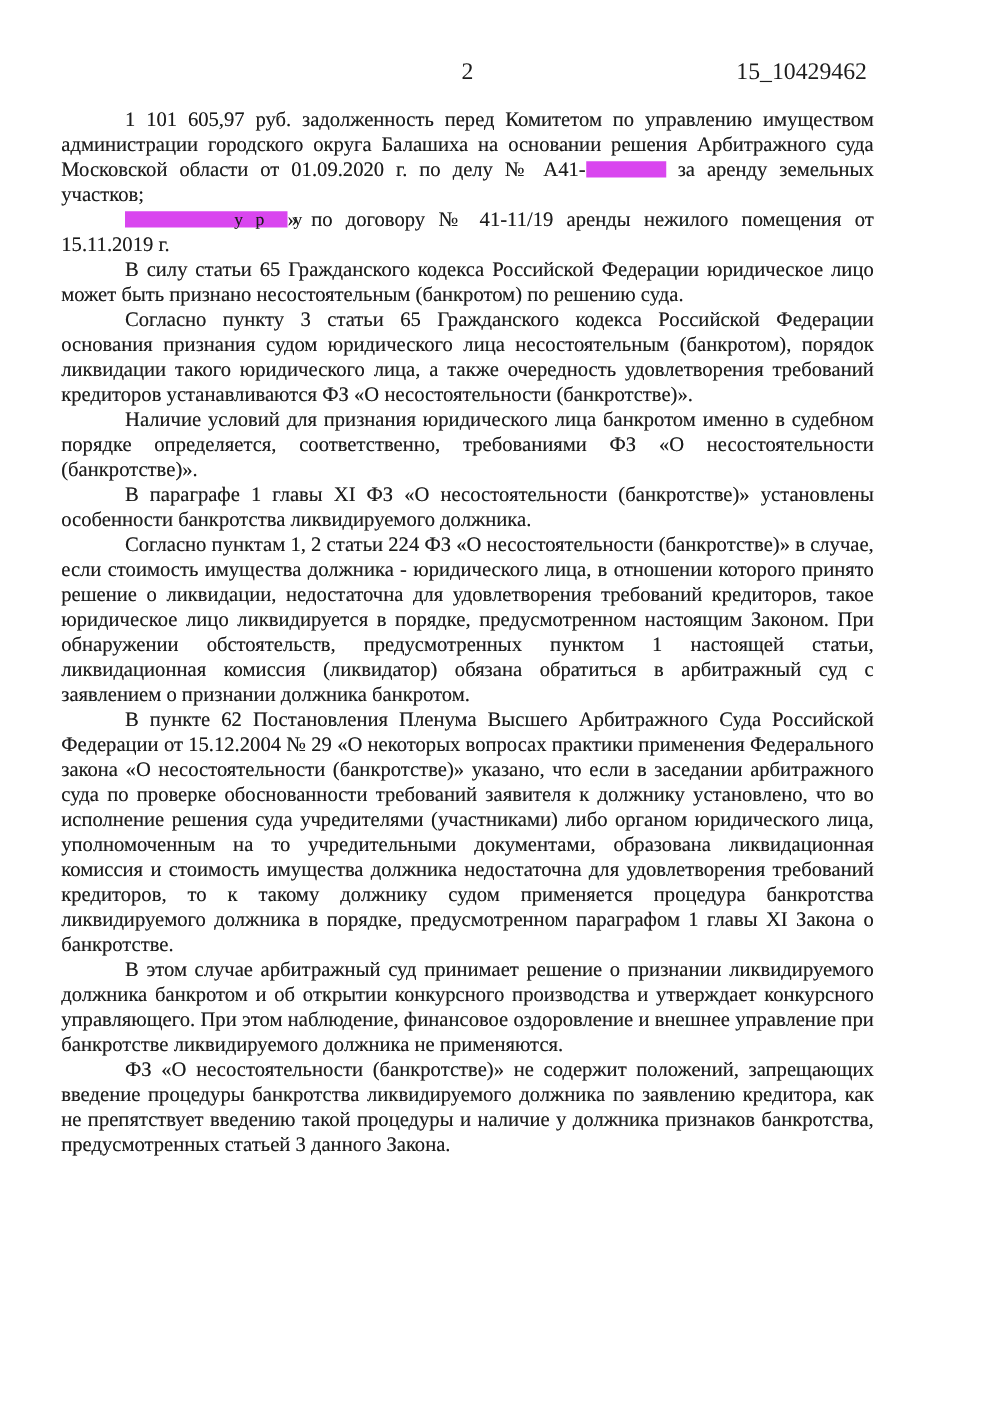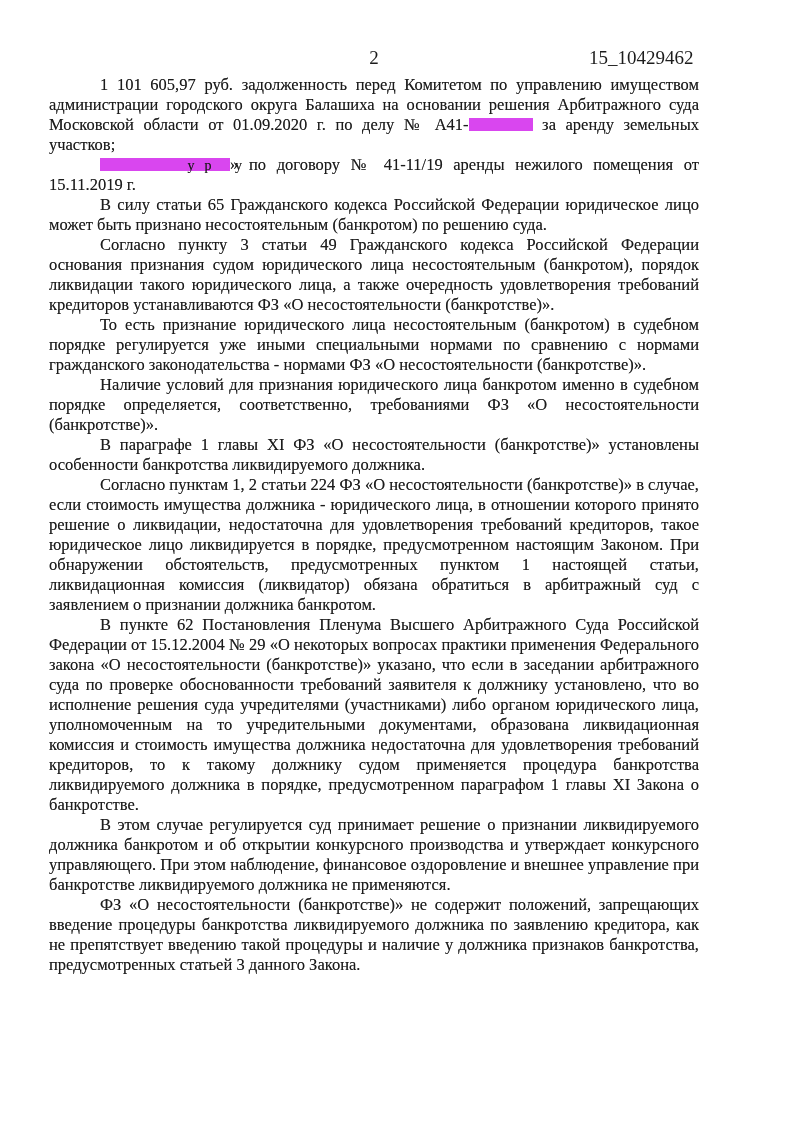--- a/index.html
+++ b/index.html
@@ -32,21 +32,21 @@
     text-align: center;
   }
   .docid {
     position: absolute;
     left: 540px;
     white-space: nowrap;
   }
   .bodytext {
     position: absolute;
     left: 49px;
-    top: 75px;
+    top: 86px;
     width: 650px;
   }
   .bodytext p {
     margin: 0;
     padding: 0;
     text-align: justify;
     text-indent: 51px;
     font-size: 16.5px;
     line-height: 20px;
     text-shadow: 0 0 0.5px rgba(25,25,25,0.55);
@@ -76,22 +76,21 @@
 
 <div class="sheet">
   <div class="pageheader">
     <span class="pagenum">2</span>
     <span class="docid">15_10429462</span>
   </div>
   <div class="bodytext" id="bodytext">
       <p><span>1 101 605,97 руб. задолженность перед Комитетом по управлению имуществом администрации городского округа Балашиха на основании решения Арбитражного суда Московской области от 01.09.2020 г. по делу № А41-</span><span class="redact" style="width: 64px;"></span><span> за аренду земельных участков;</span></p>
       <p><span class="redact" style="width: 130px;"><span class="peek">ур у</span></span><span>» по договору № 41-11/19 аренды нежилого помещения от 15.11.2019 г.</span></p>
       <p><span>В силу статьи 65 Гражданского кодекса Российской Федерации юридическое лицо может быть признано несостоятельным (банкротом) по решению суда.</span></p>
-      <p><span>Согласно пункту 3 статьи 49 Гражданского кодекса Российской Федерации основания признания судом юридического лица несостоятельным (банкротом), порядок ликвидации такого юридического лица, а также очередность удовлетворения требований кредиторов устанавливаются ФЗ «О несостоятельности (банкротстве)».</span></p>
-      <p><span>То есть признание юридического лица несостоятельным (банкротом) в судебном порядке регулируется уже иными специальными нормами по сравнению с нормами гражданского законодательства - нормами ФЗ «О несостоятельности (банкротстве)».</span></p>
+      <p><span>Согласно пункту 3 статьи 65 Гражданского кодекса Российской Федерации основания признания судом юридического лица несостоятельным (банкротом), порядок ликвидации такого юридического лица, а также очередность удовлетворения требований кредиторов устанавливаются ФЗ «О несостоятельности (банкротстве)».</span></p>
       <p><span>Наличие условий для признания юридического лица банкротом именно в судебном порядке определяется, соответственно, требованиями ФЗ «О несостоятельности (банкротстве)».</span></p>
       <p><span>В параграфе 1 главы XI ФЗ «О несостоятельности (банкротстве)» установлены особенности банкротства ликвидируемого должника.</span></p>
       <p><span>Согласно пунктам 1, 2 статьи 224 ФЗ «О несостоятельности (банкротстве)» в случае, если стоимость имущества должника - юридического лица, в отношении которого принято решение о ликвидации, недостаточна для удовлетворения требований кредиторов, такое юридическое лицо ликвидируется в порядке, предусмотренном настоящим Законом. При обнаружении обстоятельств, предусмотренных пунктом 1 настоящей статьи, ликвидационная комиссия (ликвидатор) обязана обратиться в арбитражный суд с заявлением о признании должника банкротом.</span></p>
       <p><span>В пункте 62 Постановления Пленума Высшего Арбитражного Суда Российской Федерации от 15.12.2004 № 29 «О некоторых вопросах практики применения Федерального закона «О несостоятельности (банкротстве)» указано, что если в заседании арбитражного суда по проверке обоснованности требований заявителя к должнику установлено, что во исполнение решения суда учредителями (участниками) либо органом юридического лица, уполномоченным на то учредительными документами, образована ликвидационная комиссия и стоимость имущества должника недостаточна для удовлетворения требований кредиторов, то к такому должнику судом применяется процедура банкротства ликвидируемого должника в порядке, предусмотренном параграфом 1 главы XI Закона о банкротстве.</span></p>
-      <p><span>В этом случае регулируется суд принимает решение о признании ликвидируемого должника банкротом и об открытии конкурсного производства и утверждает конкурсного управляющего. При этом наблюдение, финансовое оздоровление и внешнее управление при банкротстве ликвидируемого должника не применяются.</span></p>
+      <p><span>В этом случае арбитражный суд принимает решение о признании ликвидируемого должника банкротом и об открытии конкурсного производства и утверждает конкурсного управляющего. При этом наблюдение, финансовое оздоровление и внешнее управление при банкротстве ликвидируемого должника не применяются.</span></p>
       <p><span>ФЗ «О несостоятельности (банкротстве)» не содержит положений, запрещающих введение процедуры банкротства ликвидируемого должника по заявлению кредитора, как не препятствует введению такой процедуры и наличие у должника признаков банкротства, предусмотренных статьей 3 данного Закона.</span></p>
     </div>
 </div>
 
 </body></html>

